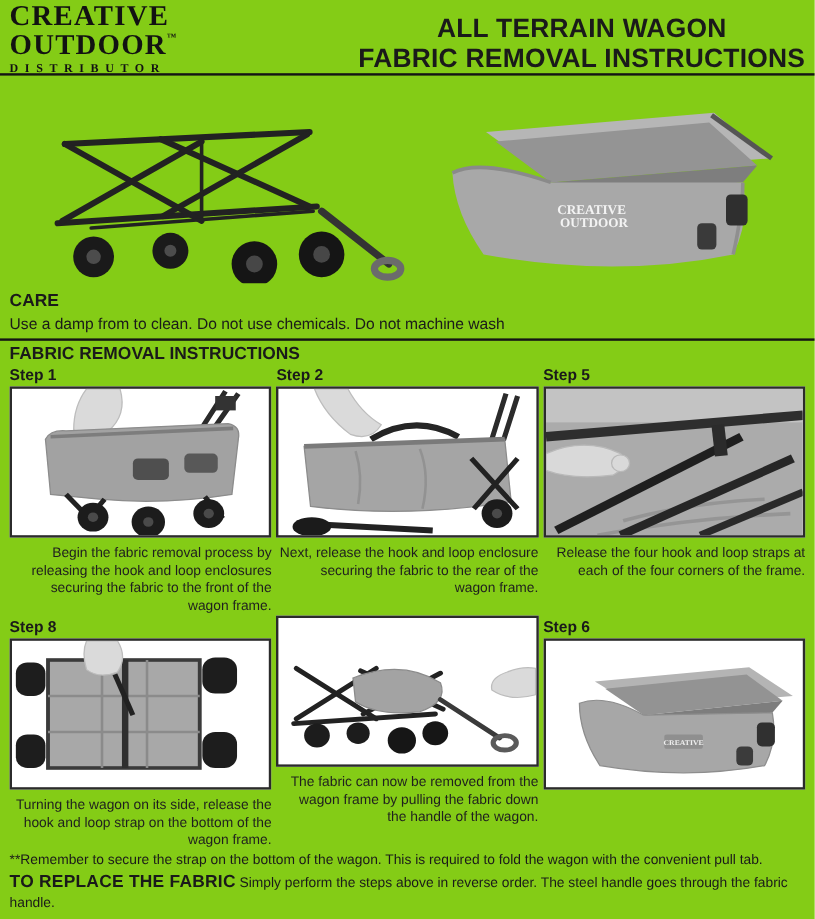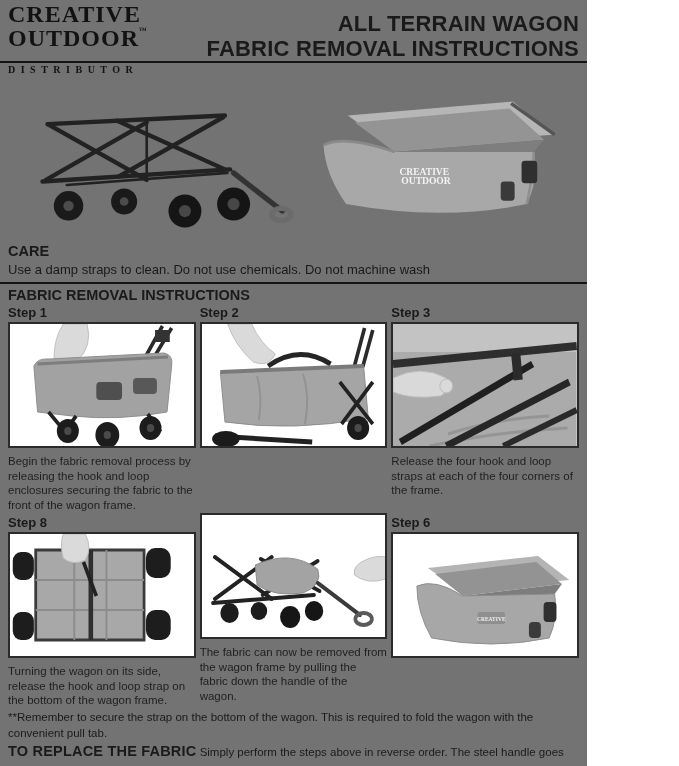--- a/index.html
+++ b/index.html
@@ -1,28 +1,28 @@
 <!DOCTYPE html>
 <html><head>
 <meta charset="utf-8">
 <style>
   * { margin:0; padding:0; box-sizing:border-box; }
   html,body { background:#ffffff; }
   body { font-family:"Liberation Sans", sans-serif; color:#1a1a1a; }
-  .page { width:587px; height:766px; background:#737373; overflow:hidden; position:relative; }
+  .page { width:679px; height:766px; background:#84cc16; overflow:hidden; position:relative; }
 
   
   .header { display:flex; justify-content:space-between; align-items:flex-start;
             padding:3px 8px 0 8px; height:63px; border-bottom:2px solid #141414; }
   .brand { font-family:"Liberation Serif", serif; color:#121212; }
   .brand-line { font-size:24px; font-weight:700; letter-spacing:1px; line-height:0.98; }
   .brand-tm { font-size:8px; vertical-align:top; }
-  .brand-sub { font-size:10px; font-weight:700; letter-spacing:5.5px; margin-top:14px;
+  .brand-sub { font-size:10px; font-weight:700; letter-spacing:5.5px; margin-top:2px;
                font-family:"Liberation Serif", serif; }
-  .doc-title { text-align:right; font-weight:700; font-size:22px; line-height:1.12;
+  .doc-title { text-align:center; font-weight:700; font-size:22px; line-height:1.12;
                margin-top:9px; letter-spacing:0.2px; }
 
   
   .hero { display:flex; justify-content:space-between; align-items:center;
           height:178px; padding:0 6px; }
   .hero svg { display:block; }
 
   
   .care { padding:1px 8px 5px 8px; }
   .care-heading { font-size:14.5px; font-weight:700; margin:1px 0 3px 0; }
@@ -30,21 +30,21 @@
 
   .divider { border-top:2px solid #141414; }
 
   
   .instructions { padding:3px 8px 0 8px; }
   .section-heading { font-size:14.5px; font-weight:700; margin-bottom:0px; }
   .steps-grid { display:grid; grid-template-columns:1fr 1fr 1fr; column-gap:4px; }
   .step-label { font-size:13px; font-weight:700; margin:2px 0 2px 0; }
   .photo-box { border:2px solid #2b2b2b; height:126px; background:#fff; overflow:hidden; }
   .photo-box svg { display:block; width:100%; height:100%; }
-  .step-text { font-size:11.5px; line-height:1.28; margin-top:6px; color:#1f1f1f; }
+  .step-text { font-size:11.5px; line-height:1.28; margin-top:6px; color:#1f1f1f;text-align:right; }
   .row1 .step-text { min-height:56px; }
   .row2 .step-text { min-height:40px; }
 
   
   .replace { padding:1px 8px 0 8px; font-size:11.5px; line-height:1.4; }
   .replace-heading { font-size:14.5px; font-weight:700; letter-spacing:0.2px; }
 </style>
 </head>
 <body>
 
@@ -100,21 +100,21 @@
       <rect x="262" y="96" width="18" height="26" rx="4" fill="#2f2f2f"></rect>
       <rect x="238" y="120" width="16" height="22" rx="4" fill="#3a3a3a"></rect>
       <path d="M250,30 L300,66" stroke="#555" stroke-width="4" fill="none"></path>
       <text x="150" y="112" text-anchor="middle" font-family="Liberation Serif, serif" font-size="11" font-weight="bold" fill="#f3f3f3">CREATIVE</text>
       <text x="152" y="123" text-anchor="middle" font-family="Liberation Serif, serif" font-size="11" font-weight="bold" fill="#f3f3f3">OUTDOOR</text>
     </svg>
   </div>
 
   <div class="care">
     <div class="care-heading">CARE</div>
-    <div class="care-text">Use a damp straps to clean. Do not use chemicals. Do not machine wash</div>
+    <div class="care-text">Use a damp from to clean. Do not use chemicals. Do not machine wash</div>
   </div>
 
   <div class="divider"></div>
 
   <div class="instructions">
     <div class="section-heading">FABRIC REMOVAL INSTRUCTIONS</div>
 
     <div class="steps-grid row1">
 
       <div>
@@ -150,24 +150,25 @@
             <path d="M20,48 L176,42 L181,94 Q100,108 25,98 Z" fill="#a5a5a5" stroke="#8c8c8c"></path>
             <path d="M20,48 L176,42" stroke="#7a7a7a" stroke-width="4" fill="none"></path>
             <path d="M60,52 Q66,72 62,96 M110,50 Q118,72 112,100" stroke="#929292" stroke-width="2" fill="none"></path>
             <path d="M150,58 L186,100 M186,58 L152,100" stroke="#222" stroke-width="4" fill="none"></path>
             <circle cx="170" cy="104" r="12" fill="#1b1b1b"></circle>
               <circle cx="170" cy="104" r="4" fill="#4a4a4a"></circle>
             <path d="M14,112 L120,118" stroke="#222" stroke-width="5" fill="none"></path>
             <ellipse cx="26" cy="115" rx="15" ry="8" fill="#1b1b1b"></ellipse>
           </svg>
         </div>
-      </div>
-
-      <div>
-        <div class="step-label">Step 3</div>
+        <div class="step-text">Next, release the hook and loop enclosure securing the fabric to the rear of the wagon frame.</div>
+      </div>
+
+      <div>
+        <div class="step-label">Step 5</div>
         <div class="photo-box">
           <svg viewBox="0 0 200 122" preserveAspectRatio="none">
             <rect x="0" y="0" width="200" height="122" fill="#ababab"></rect>
             <rect x="0" y="0" width="200" height="28" fill="#c3c3c3"></rect>
             <path d="M0,40 L200,22" stroke="#2e2e2e" stroke-width="8" fill="none"></path>
             <path d="M60,110 Q110,95 170,92 M40,122 Q110,108 190,104" stroke="#959595" stroke-width="3" fill="none"></path>
             <path d="M8,118 L152,40" stroke="#1f1f1f" stroke-width="7" fill="none"></path>
             <path d="M58,122 L192,58" stroke="#262626" stroke-width="7" fill="none"></path>
             <path d="M120,122 L200,86" stroke="#2a2a2a" stroke-width="6" fill="none"></path>
             <rect x="130" y="30" width="10" height="26" fill="#2b2b2b" transform="rotate(-6 135 43)"></rect>

